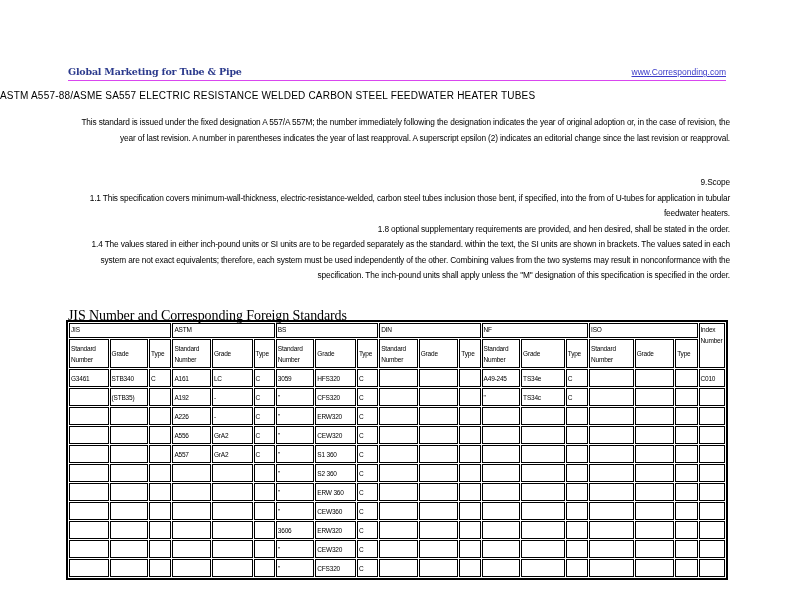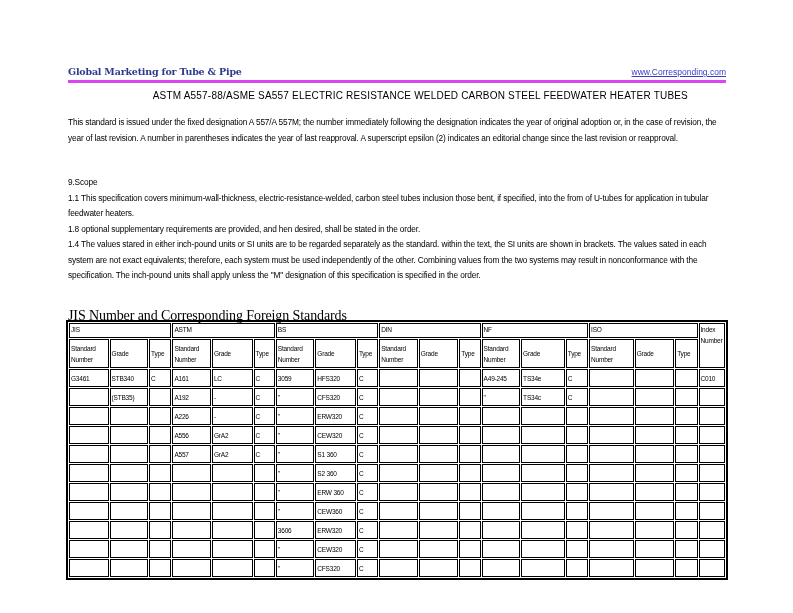--- a/index.html
+++ b/index.html
@@ -1,22 +1,22 @@
 <!DOCTYPE html>
 <html><head>
 <meta charset="utf-8">
 <style>
   html, body { margin: 0; padding: 0; background: #ffffff; }
   body { width: 793px; height: 613px; position: relative; overflow: hidden; font-family: "DejaVu Sans", sans-serif; color: #000; }
   .page { position: absolute; left: 0; top: 0; width: 793px; height: 613px; }
-  .header { position: absolute; left: 68px; top: 66px; width: 658px; height: 14px; border-bottom: 3px solid #d946ef; }
+  .header { position: absolute; left: 68px; top: 66px; width: 658px; height: 14px; border-bottom: 1px solid #d946ef; }
   .brand { position: absolute; left: 0; top: 0; font-family: "DejaVu Serif", serif; font-weight: bold; font-size: 9.5px; color: #2b3a8c; letter-spacing: -0.2px; }
   .site-link { position: absolute; right: 0; top: 1px; font-family: "Liberation Sans", sans-serif; font-size: 8.5px; color: #3b3bc8; text-decoration: underline; }
-  .doc-title { position: absolute; left: 0; width: 688px; top: 90px; text-align: right; font-family: "Liberation Sans", sans-serif; font-size: 10px; letter-spacing: 0.2px; }
-  .para { position: absolute; left: 68px; width: 662px; font-family: "Liberation Sans", sans-serif; font-size: 8.3px; line-height: 15.5px; letter-spacing: -0.15px; margin: 0; }
+  .doc-title { position: absolute; left: 0; width: 688px; top: 90px; text-align: left; font-family: "Liberation Sans", sans-serif; font-size: 10px; letter-spacing: 0.2px; }
+  .para { position: absolute; left: 68px; width: 662px; font-family: "Liberation Sans", sans-serif; font-size: 8.3px; line-height: 15.5px; letter-spacing: -0.15px; margin: 0; text-align: right; }
   .p-intro { top: 115px; }
   .p-scope { top: 175px; }
   .table-caption { position: absolute; left: 68px; top: 308px; font-family: Liberation Serif, serif; font-size: 14px; letter-spacing: -0.1px; }
   table.jis { position: absolute; left: 66px; top: 320px; width: 662px; height: 247px; border-collapse: separate; border-spacing: 1px; border: 2px solid #000; table-layout: fixed; font-family: "Liberation Sans", sans-serif; }
   table.jis td { border: 1.5px solid #000; font-size: 6.5px; padding: 0 1px; vertical-align: middle; line-height: 11px; letter-spacing: -0.2px; overflow: hidden; white-space: nowrap; }
   table.jis td.wrap { white-space: normal; }
   table.jis tr.group-row td { height: 13px; vertical-align: top; }
   table.jis tr.sub-row td { height: 27px; }
   table.jis tr.data-row td { height: 16px; }
 </style>

